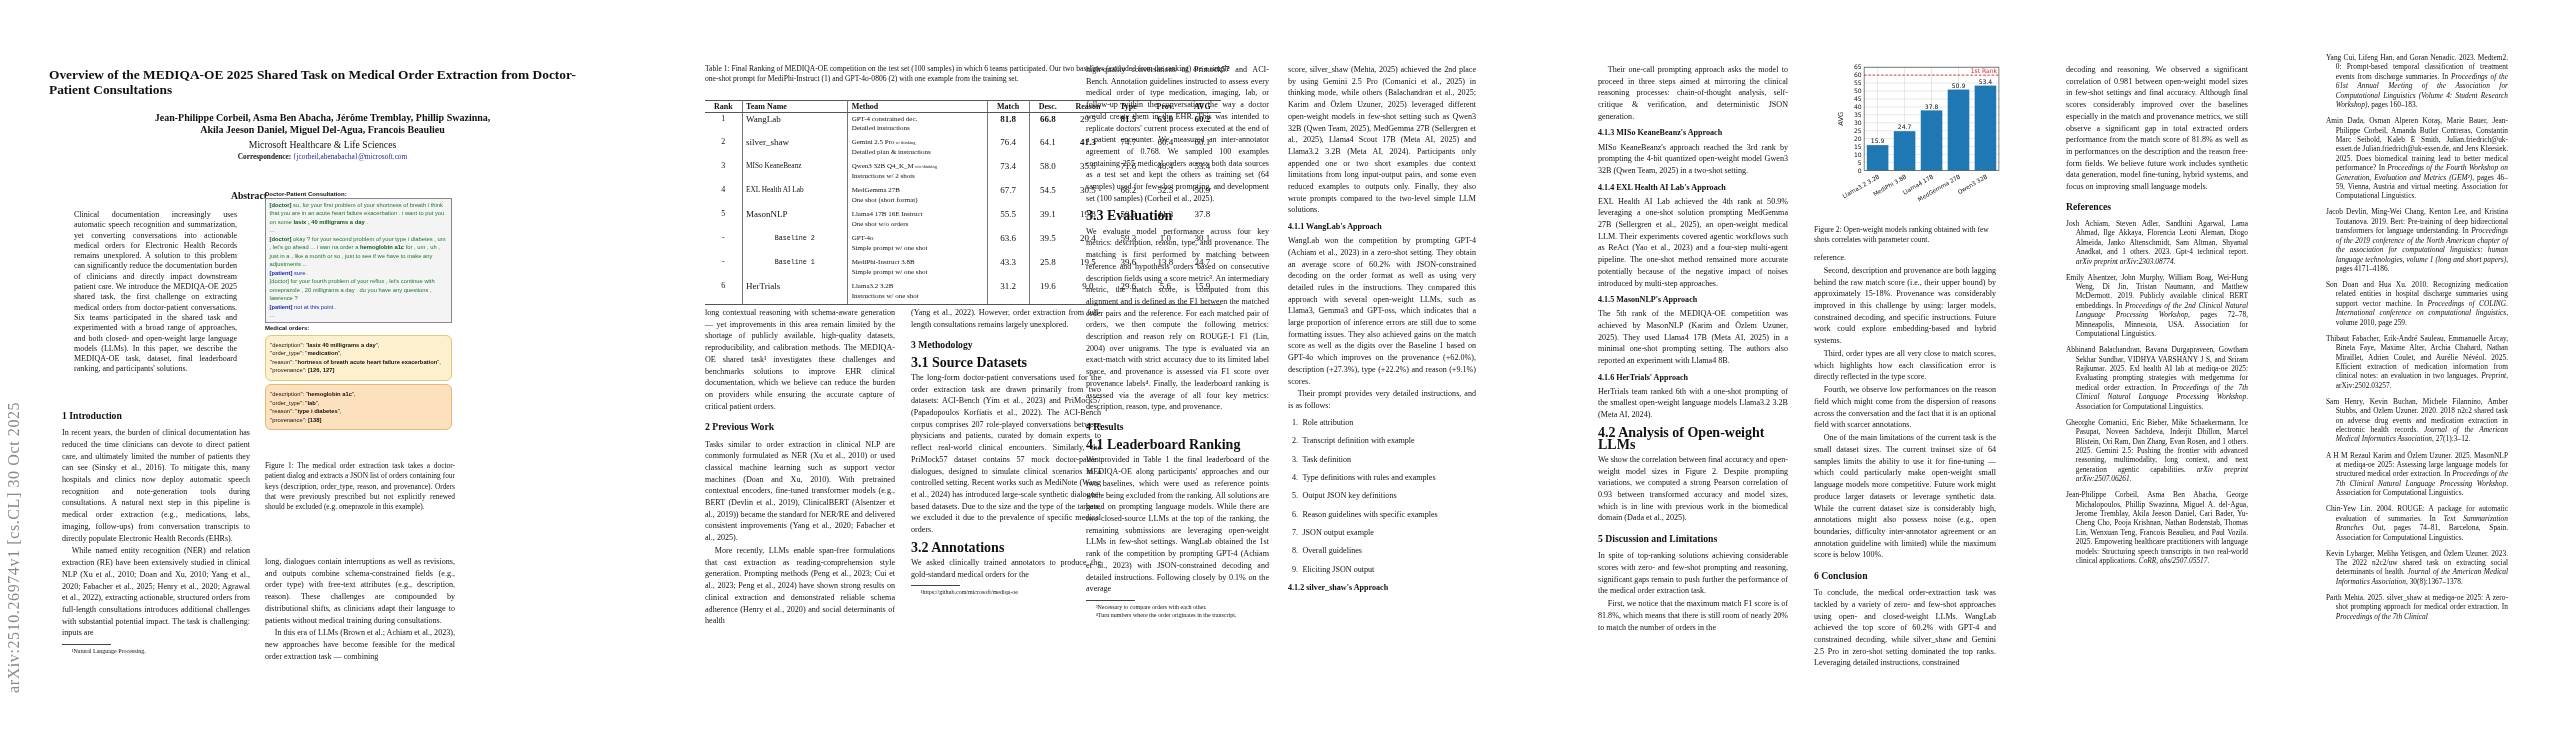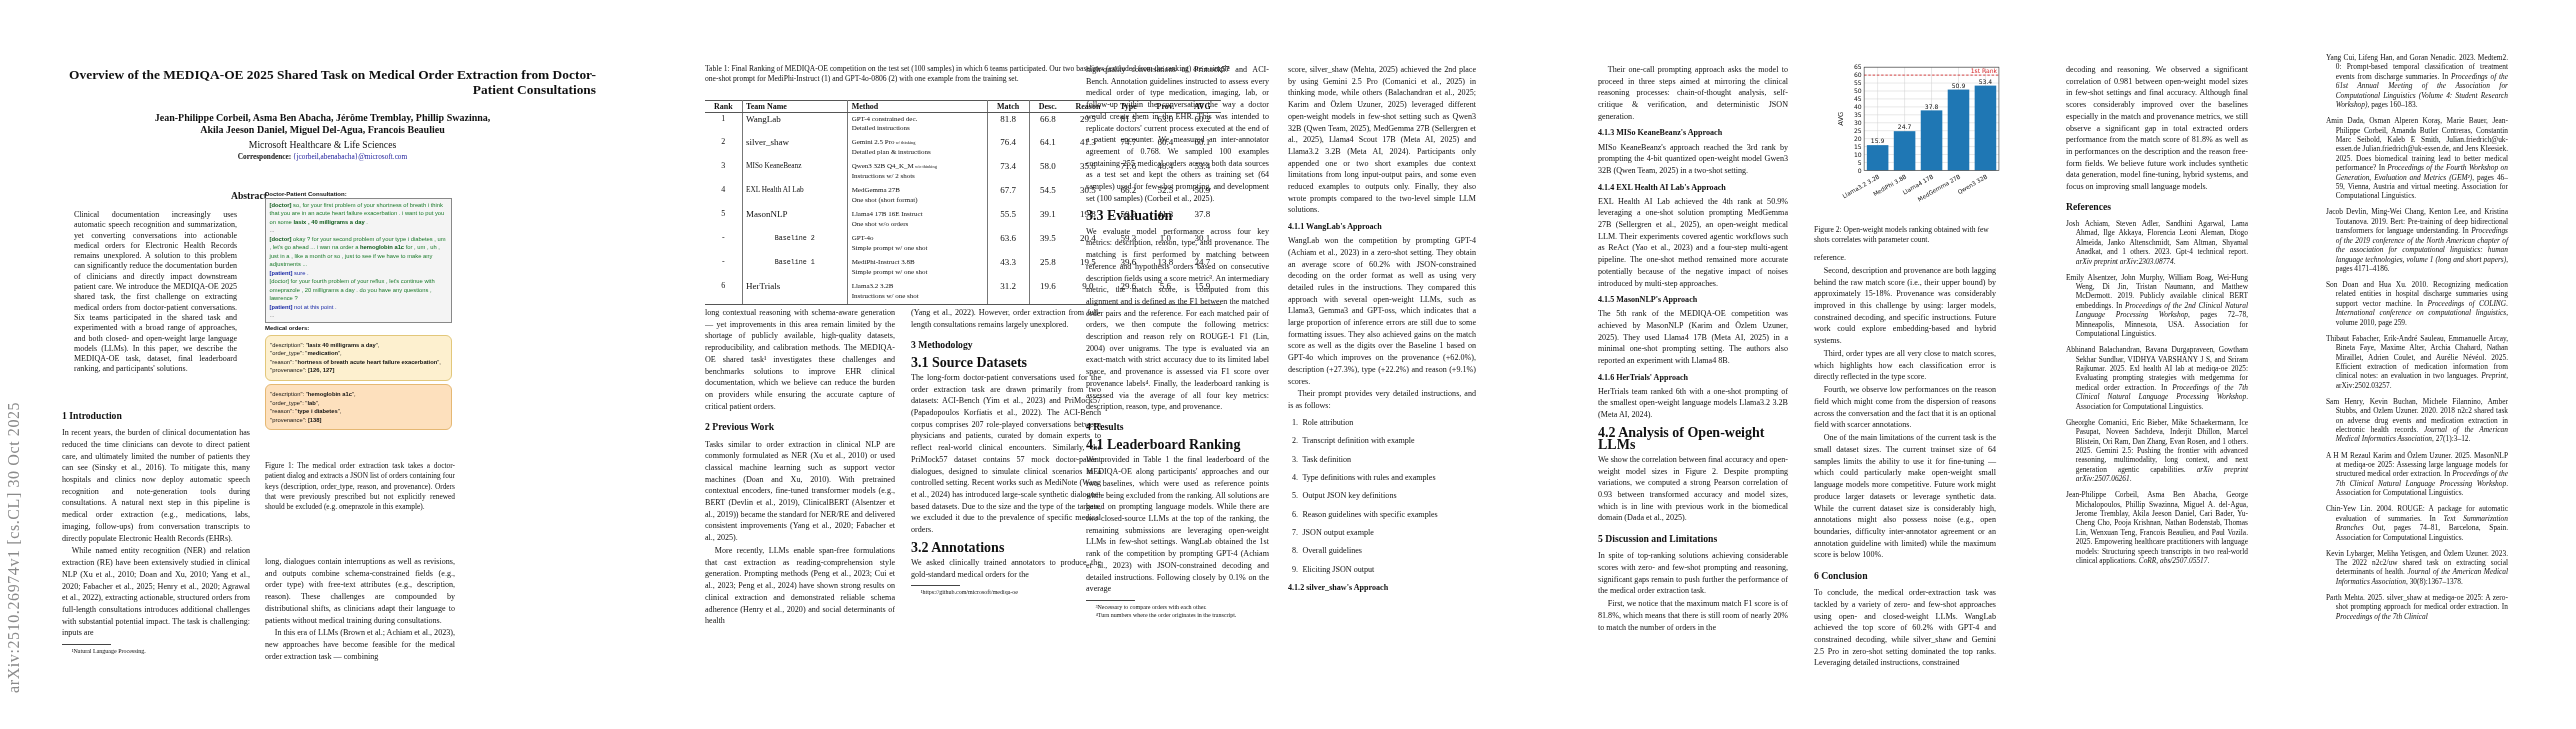--- a/index.html
+++ b/index.html
@@ -3,21 +3,21 @@
 <meta charset="utf-8">
 <style>
   * { box-sizing: border-box; margin: 0; padding: 0; }
   html, body { width: 2576px; height: 729px; background: #ffffff; overflow: hidden; }
   body { font-family: "Liberation Serif", "DejaVu Serif", serif; color: #111; position: relative; }
   .page { position: absolute; top: 0; width: 644px; height: 729px; background: #fff; }
   .p1 { left: 0; } .p2 { left: 644px; } .p3 { left: 1288px; }
   .col { position: absolute; top: 66px; font-size: 8.1px; line-height: 11.7px; text-align: justify; hyphens: auto; }
   .arxiv { position: absolute; left: 4.9px; top: 219px; width: 18px; height: 474px; }
   .arxiv span { position: absolute; left: 0; bottom: 0; transform-origin: left bottom; transform: rotate(-90deg) translateY(100%); white-space: nowrap; font-size: 16px; color: #8a8a8a; letter-spacing: 0.6px; }
-  .title { position: absolute; left: 49px; top: 67px; width: 547px; text-align: right; font-size: 13.4px; font-weight: bold; line-height: 15px; }
+  .title { position: absolute; left: 49px; top: 67px; width: 547px; text-align: left; font-size: 13.4px; font-weight: bold; line-height: 15px; }
   .authors { position: absolute; left: 49px; top: 112px; width: 547px; text-align: center; font-size: 10px; font-weight: bold; line-height: 12px; }
   .affil { position: absolute; left: 49px; top: 139px; width: 547px; text-align: center; font-size: 9.7px; }
   .corr { position: absolute; left: 49px; top: 152px; width: 547px; text-align: center; font-size: 7.3px; }
   .corr b { font-weight: bold; }
   .link { color: #1a1a99; }
   .abs-h { position: absolute; left: 73px; top: 190px; width: 194px; text-align: right; font-size: 9.7px; font-weight: bold; }
   .abs { position: absolute; left: 74px; top: 210px; width: 163px; font-size: 8px; line-height: 10.3px; text-align: justify; }
   h2.sec { font-size: 9.7px; font-weight: bold; margin: 8.5px 0 6px; text-align: left; }
   h3.sub { font-size: 14px; font-weight: bold; margin: 6px 0 3.6px; text-align: left; }
   h4.ssub { font-size: 8.1px; font-weight: bold; margin: 4.9px 0 2.4px; text-align: left; }
@@ -46,21 +46,21 @@
   table.t1 th { font-weight: bold; padding: 1.2px 3.6px; border-top: 0.9px solid #555; border-bottom: 0.9px solid #555; text-align: left; }
   table.t1 td { padding: 1.2px 3.6px; vertical-align: top; line-height: 8.5px; }
   table.t1 .c-rank { width: 27px; text-align: center; border-right: 0.6px solid #777; }
   table.t1 .c-team { width: 77px; border-right: 0.6px solid #777; font-size: 9px; }
   table.t1 .c-meth { width: 102px; font-size: 7px; border-right: 0.6px solid #777; }
   table.t1 .c-match { width: 30px; text-align: center; border-right: 0.6px solid #777; font-size: 9px; }
   table.t1 .num { text-align: center; font-size: 9px; width: 27px; }
   table.t1 tr.row td { height: 24px; }
   table.t1 tr.last td { border-bottom: 0.9px solid #555; }
   .mono { font-family: Liberation Mono, monospace; font-size: 6.7px !important; text-align: center; }
-  .bold { font-weight: normal; }
+  .bold { font-weight: bold; }
   .small { font-size: 4.3px; }
 
   
   .chart { position: absolute; left: 1835px; top: 61px; width: 170px; height: 152px; font-family: "DejaVu Sans", "Liberation Sans", sans-serif; }
   .cap2 { position: absolute; left: 1814px; top: 225px; width: 182px; font-size: 7.6px; line-height: 9.7px; }
 
   
   ol.steps { margin: 4.9px 0 0 12px; font-size: 8.1px; }
   ol.steps li { margin-bottom: 6.7px; padding-left: 2.4px; }
 

